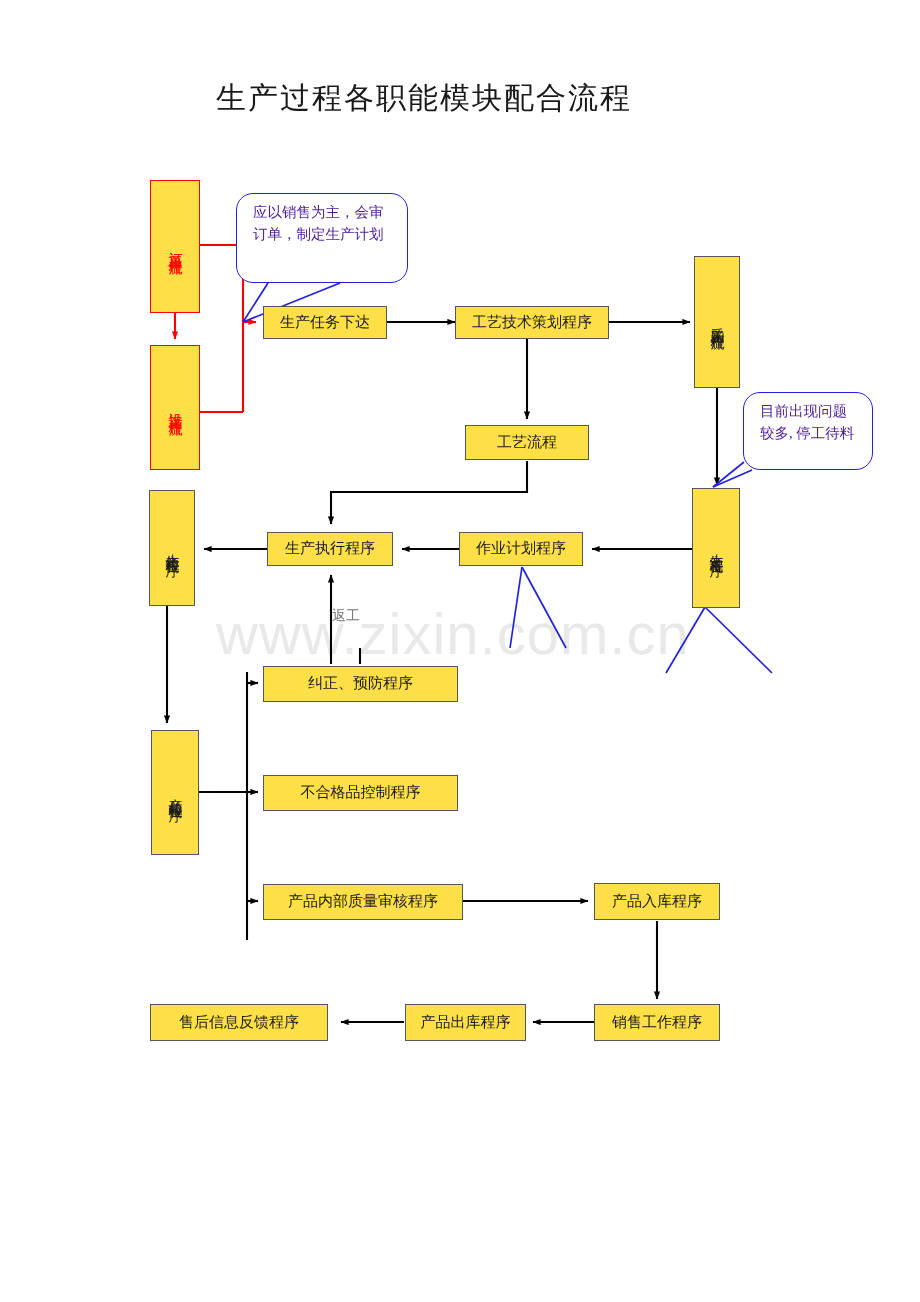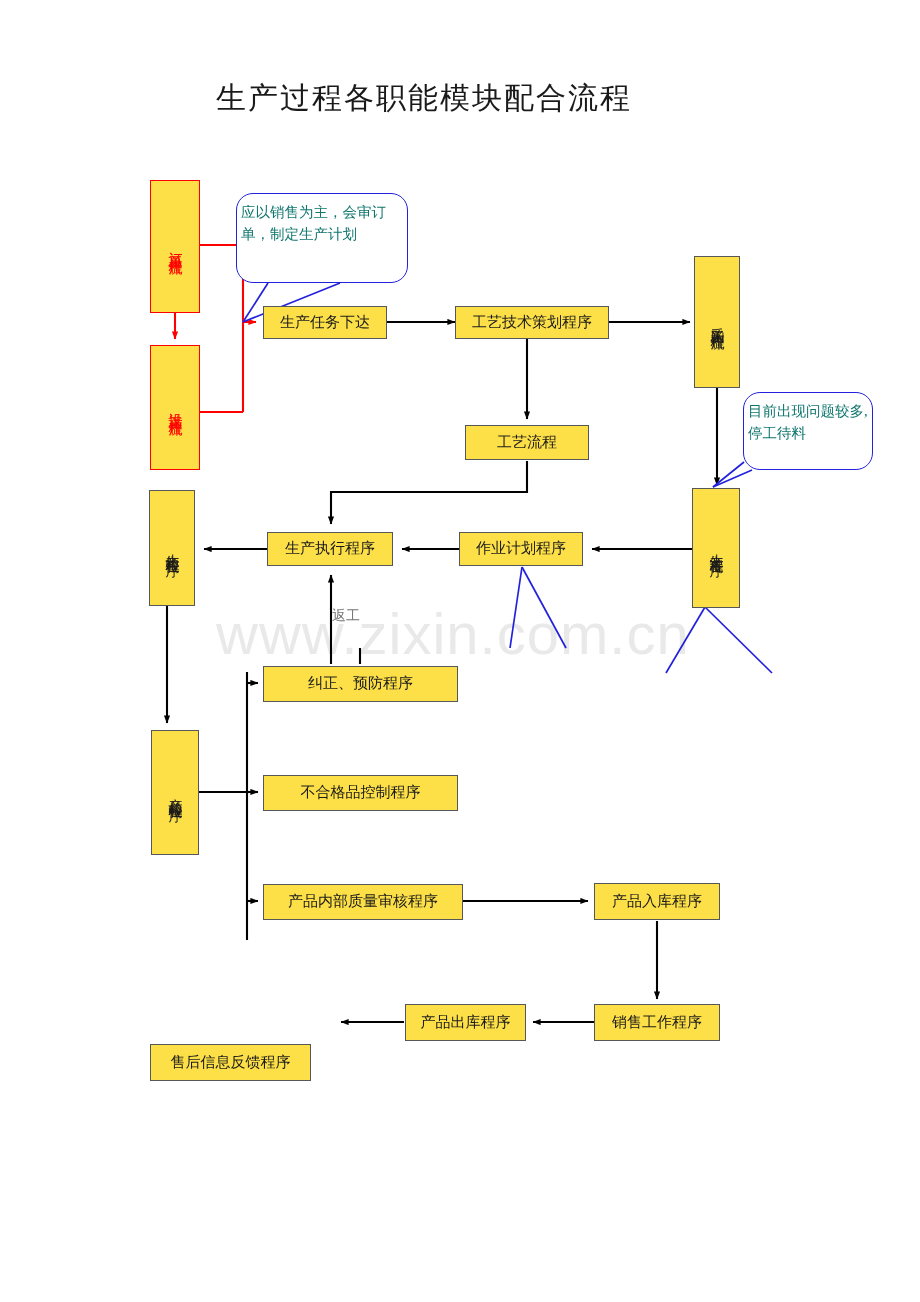--- a/index.html
+++ b/index.html
@@ -26,22 +26,22 @@
     writing-mode:vertical-rl;text-orientation:upright;
     letter-spacing:2px;font-size:14px;
   }
   
   .box.red{border:1.6px solid #ff0000;color:#ff0000;}
 
   
   .callout{
     position:absolute;box-sizing:border-box;
     border:1.6px solid #2222dd;background:#ffffff;
-    color:#0f766e;font-size:14.5px;line-height:1.55;
-    padding:7px 4px;
+    color:#4c1d95;font-size:14.5px;line-height:1.55;
+    padding:7px 16px;
     font-family:"Liberation Serif","DejaVu Serif",serif;
   }
   .callout.round{border-radius:17px;}
   .callout.sq{border-radius:0;}
 
   .lbl{
     position:absolute;font-size:14px;color:#737373;
     font-family:"Liberation Serif","DejaVu Serif",serif;
   }
 
@@ -197,21 +197,21 @@
   </div>
 
   <div class="box" style="left:594px;top:1004px;width:126px;height:37px;">
     <span>销售工作程序</span>
   </div>
 
   <div class="box" style="left:405px;top:1004px;width:121px;height:37px;">
     <span>产品出库程序</span>
   </div>
 
-  <div class="box" style="left:150px;top:1004px;width:161px;height:37px;margin-top:40px;">
+  <div class="box" style="left:150px;top:1004px;width:178px;height:37px;">
     <span>售后信息反馈程序</span>
   </div>
 
   <div class="lbl" style="left:332px;top:607px;">返工</div>
 
   <div class="callout round" style="left:236px;top:193px;width:172px;height:90px;">
     <span>应以销售为主，会审订单，制定生产计划</span>
   </div>
 
   <div class="callout round" style="left:743px;top:392px;width:130px;height:78px;">

